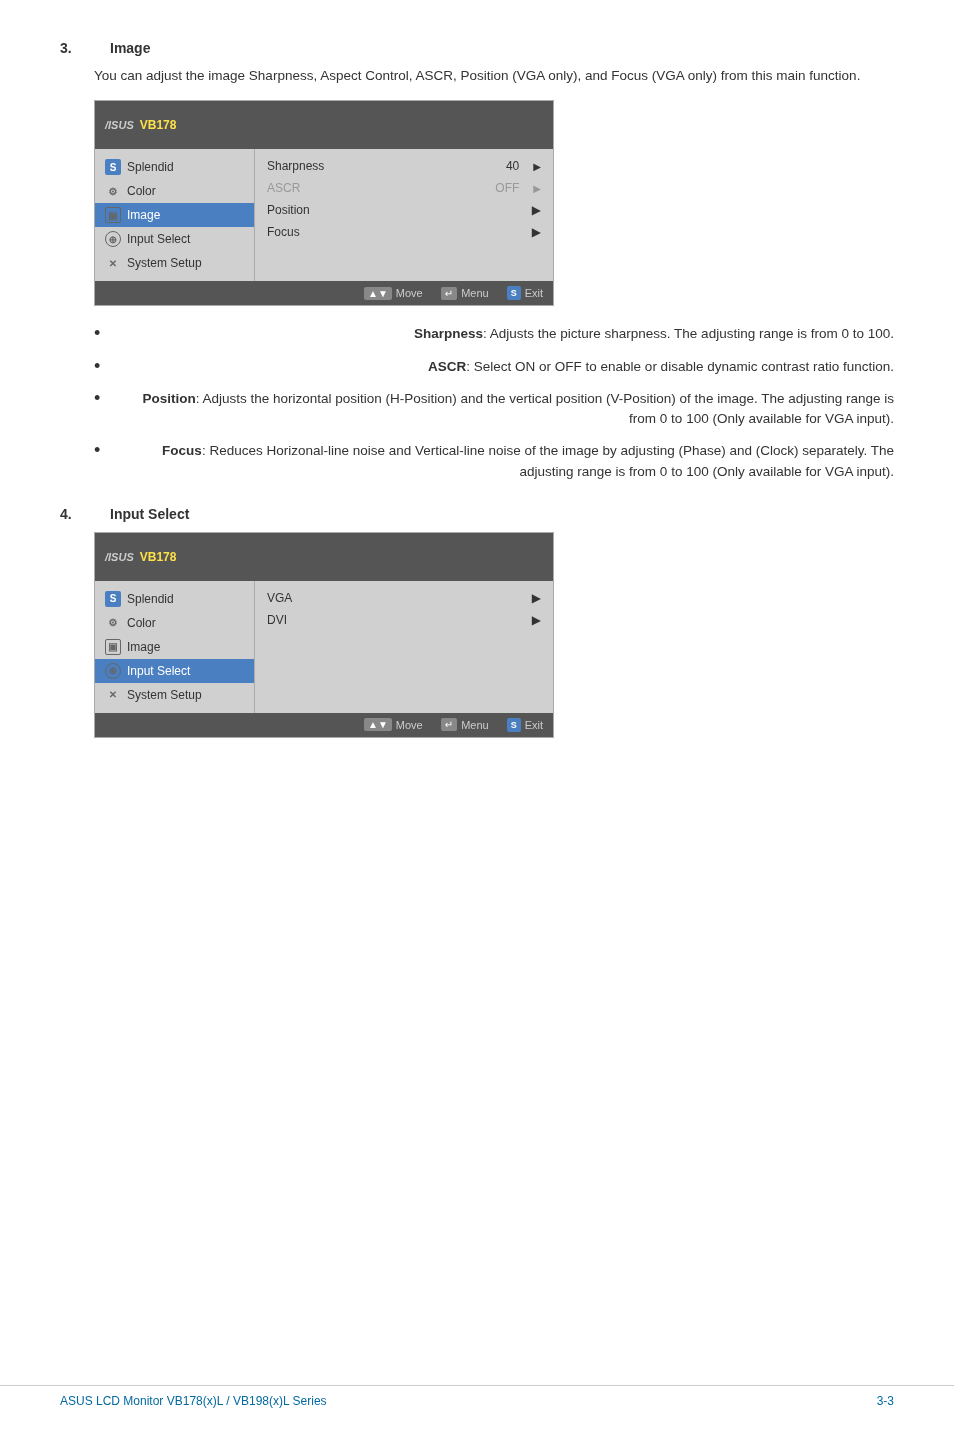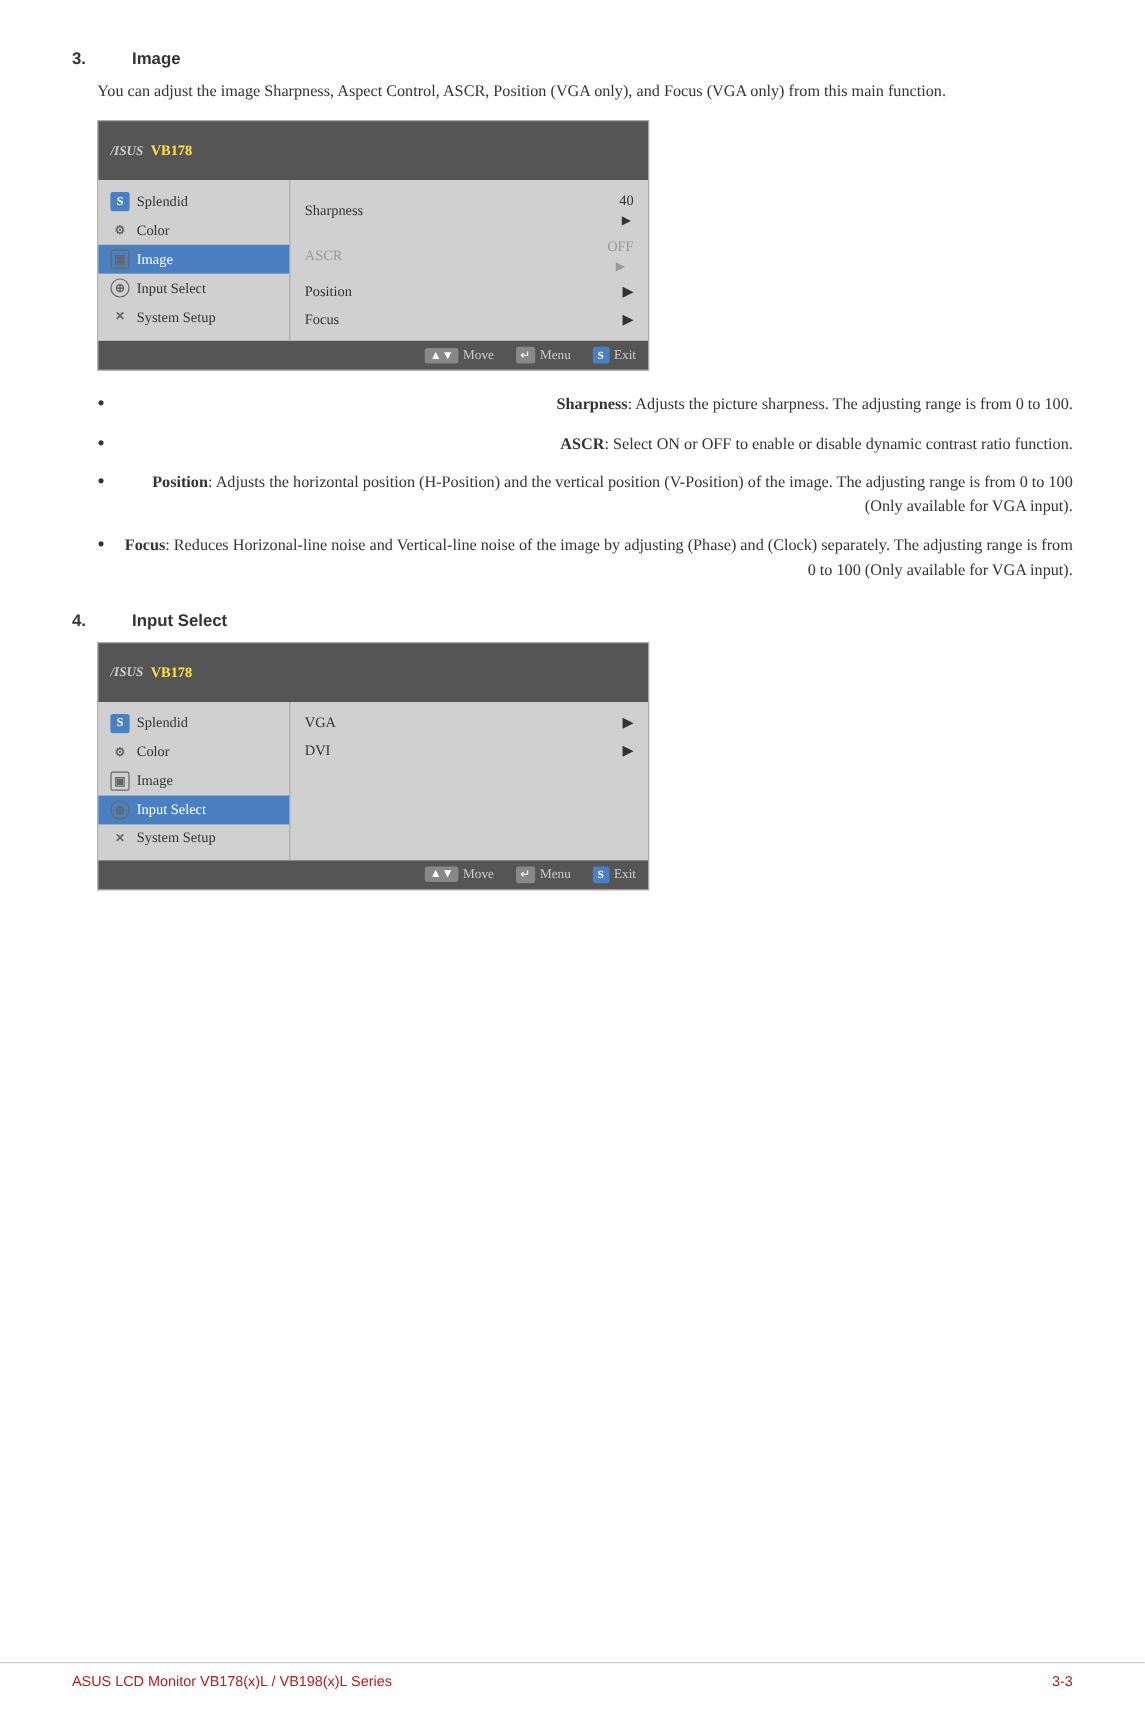--- a/index.html
+++ b/index.html
@@ -21,23 +21,22 @@
     .section-number {
       font-weight: bold;
       font-size: 14px;
       min-width: 30px;
     }
     .section-title {
       font-weight: bold;
       font-size: 14px;
     }
     .section-body {
-      margin-left: 21px;
+      margin-left: 34px;
       margin-bottom: 18px;
-      font-family: Liberation Serif, serif;
     }
     .section-desc {
       font-size: 13.5px;
       line-height: 1.5;
       margin-bottom: 14px;
       color: #333;
     }
 
     
     .osd-box {
@@ -110,22 +109,21 @@
     .osd-right-row .row-label {
       color: #333;
     }
     .osd-right-row .row-label.dimmed {
       color: #999;
     }
     .osd-right-row .row-value {
       color: #333;
       display: flex;
       align-items: center;
-      gap: 3px;
-      flex-direction: column;
+      gap: 14px;
     }
     .osd-right-row .row-value.dimmed {
       color: #999;
     }
     .arrow-right {
       font-size: 10px;
       color: #333;
     }
     .osd-footer {
       background: #555;
@@ -186,21 +184,21 @@
       bottom: 30px;
       left: 0;
       right: 0;
       padding: 0 60px;
       display: flex;
       justify-content: space-between;
       align-items: center;
       border-top: 1px solid #ccc;
       padding-top: 8px;
       font-size: 12px;
-      color: #b91c1c;
+      color: #0369a1;
       background: #fff;
     }
 
     
     .s-icon {
       display: inline-flex;
       align-items: center;
       justify-content: center;
       width: 14px;
       height: 14px;

